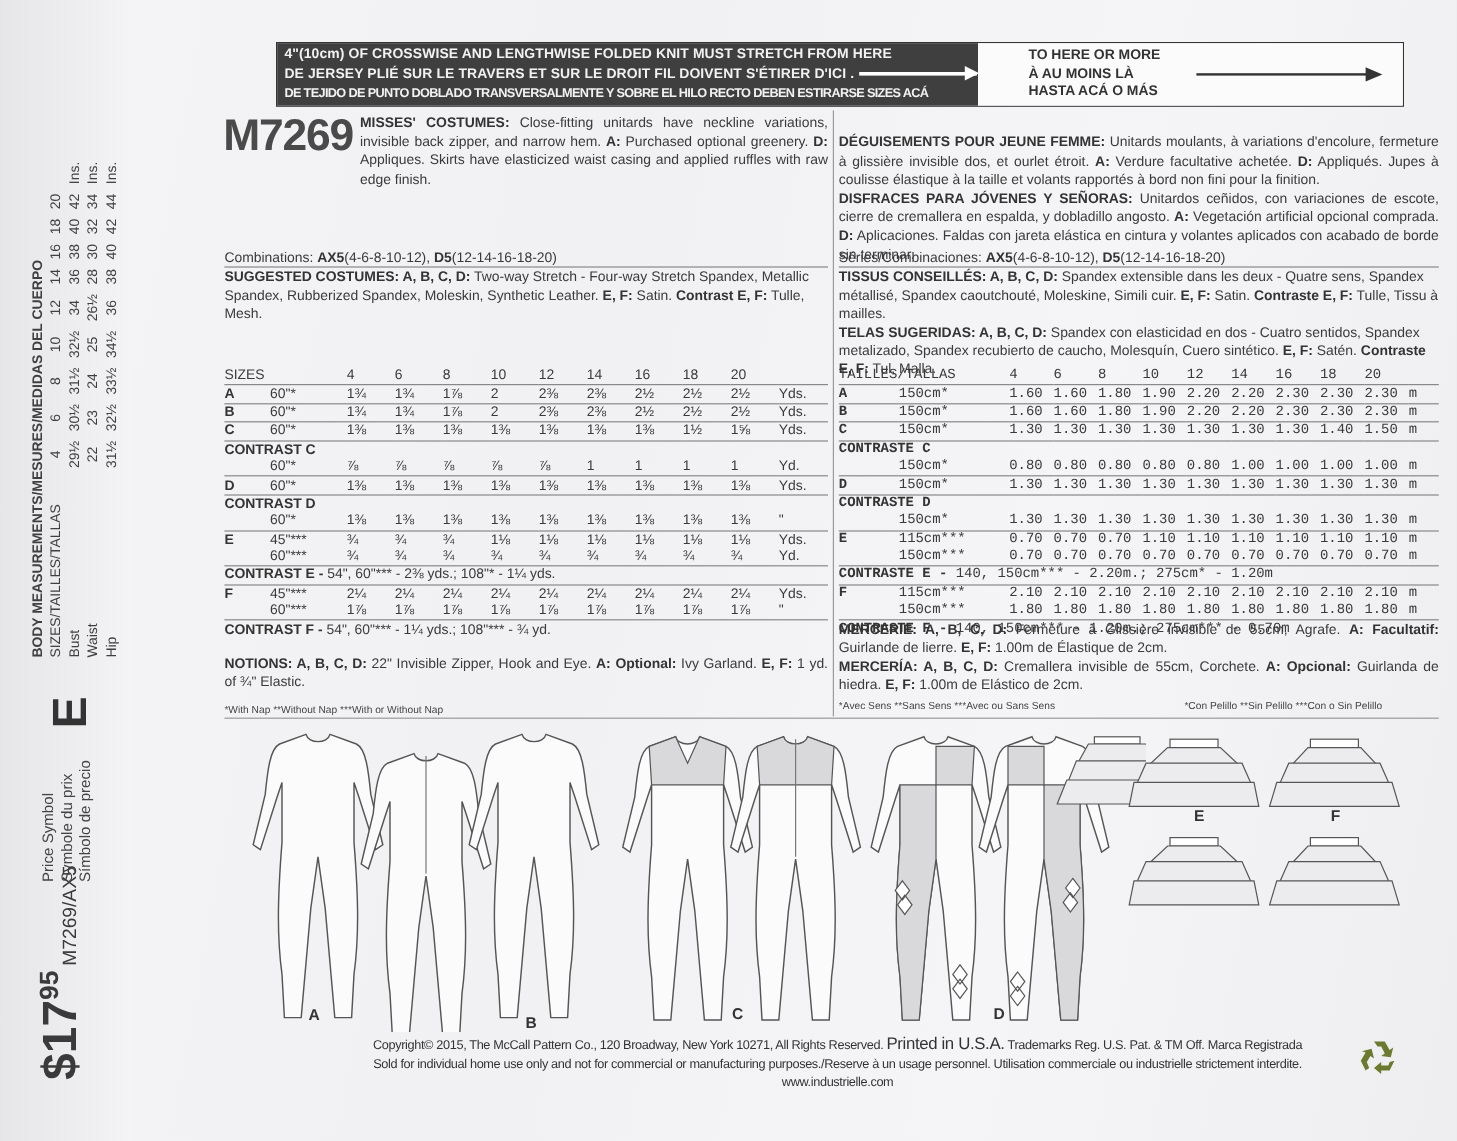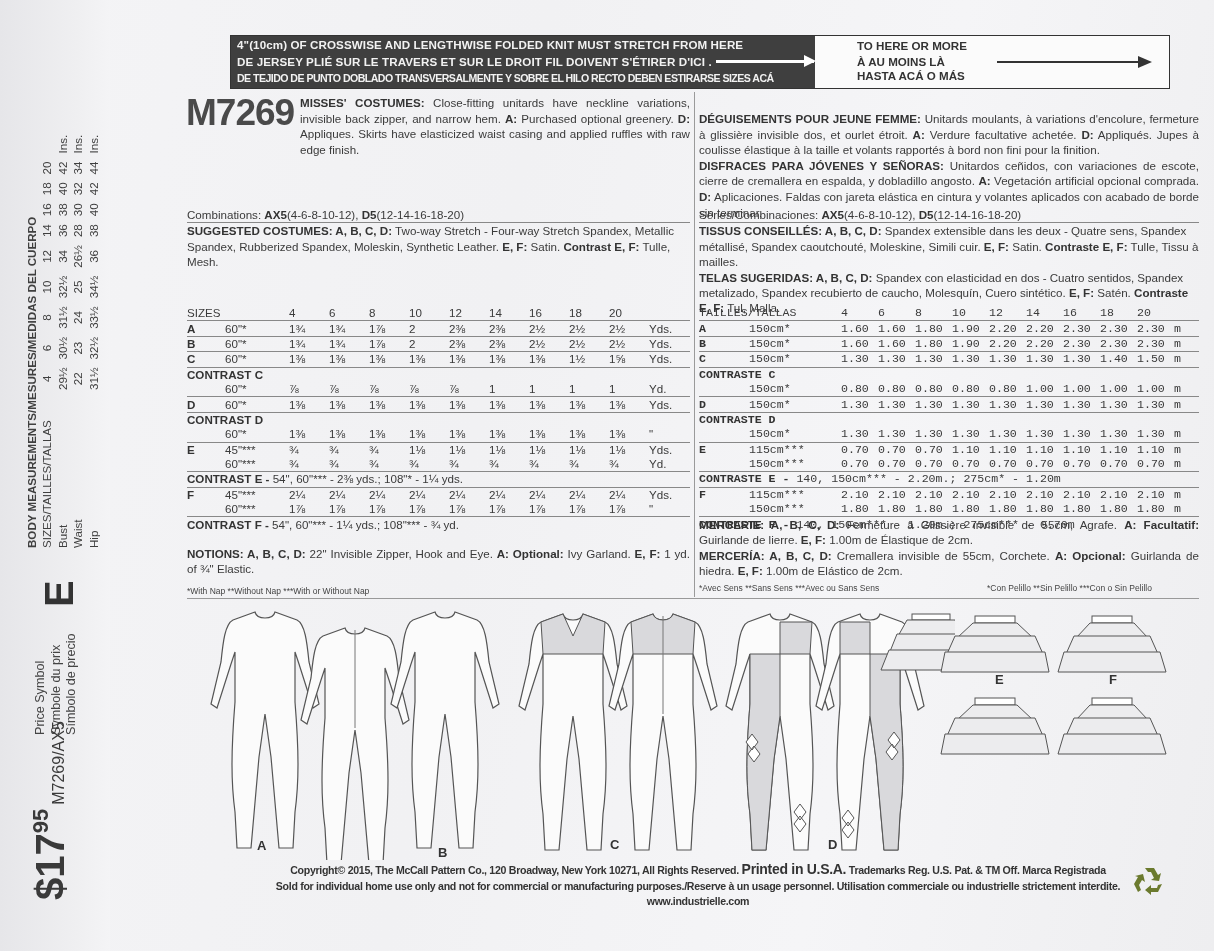--- a/index.html
+++ b/index.html
@@ -50,21 +50,21 @@
   .bm td:first-child{text-align:left;padding-left:0;width:150px;}
   .price{left:28px;top:900px;}
   .price .dollar{font-weight:bold;font-size:40px;color:#3a3a3a;}
   .price .cents{font-weight:bold;font-size:22px;vertical-align:top;color:#3a3a3a;}
   .price .code{font-size:16px;color:#3a3a3a;margin-left:4px;}
   .ps{left:33px;top:735px;font-size:12.6px;line-height:15.5px;color:#444;}
   .ps-letter{left:37px;top:607px;font-weight:bold;font-size:40px;color:#333;}
 
   .figlabel{position:absolute;font-weight:bold;font-size:13px;color:#333;}
   svg.figs{position:absolute;left:195px;top:600px;}
-  .copyright{position:absolute;left:268px;top:862px;width:860px;text-align:center;font-size:10.6px;line-height:15.6px;color:#333;letter-spacing:-0.3px;font-weight:bold;}
+  .copyright{position:absolute;left:268px;top:862px;width:860px;text-align:center;font-size:10.6px;line-height:15.6px;color:#333;letter-spacing:-0.3px;}
   .copyright .big{font-size:14px;}
   .recycle{position:absolute;left:1132px;top:864px;width:36px;height:36px;}
 </style>
 </head>
 <body>
 
 <div class="page">
   <div class="fold-shadow"></div>
   <div class="vline"></div>
 

